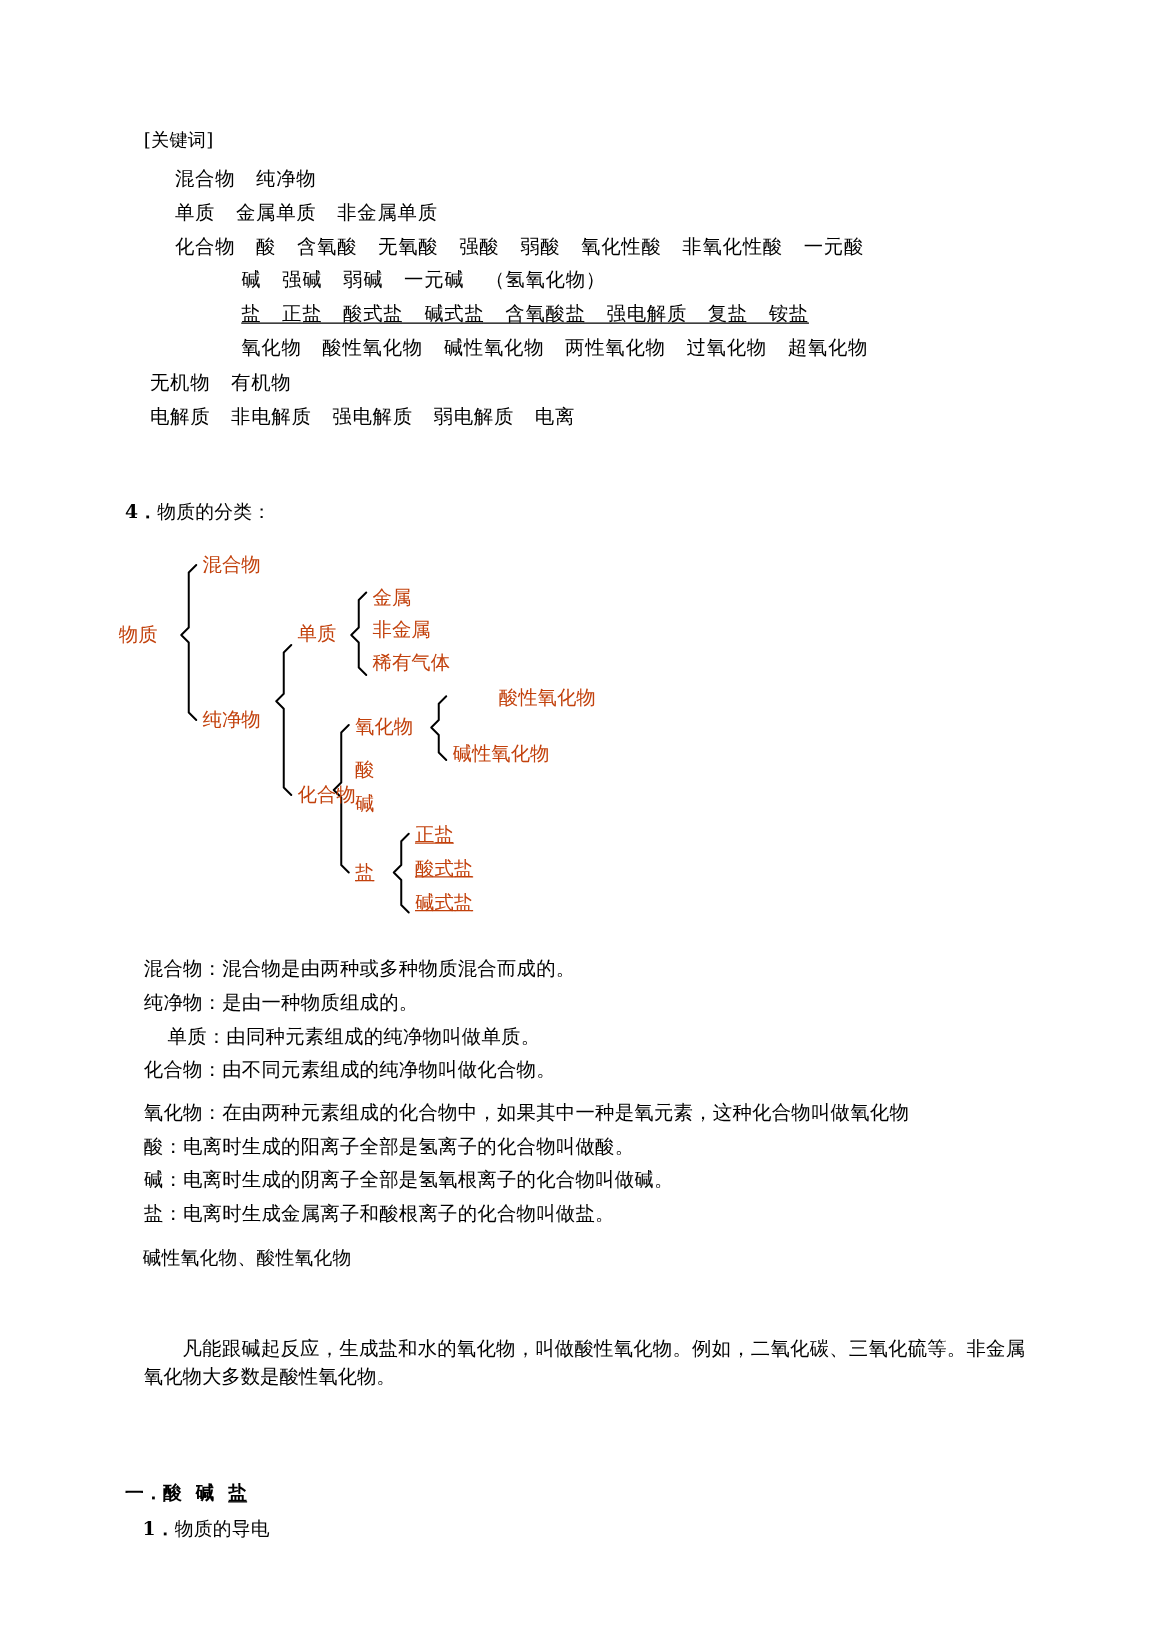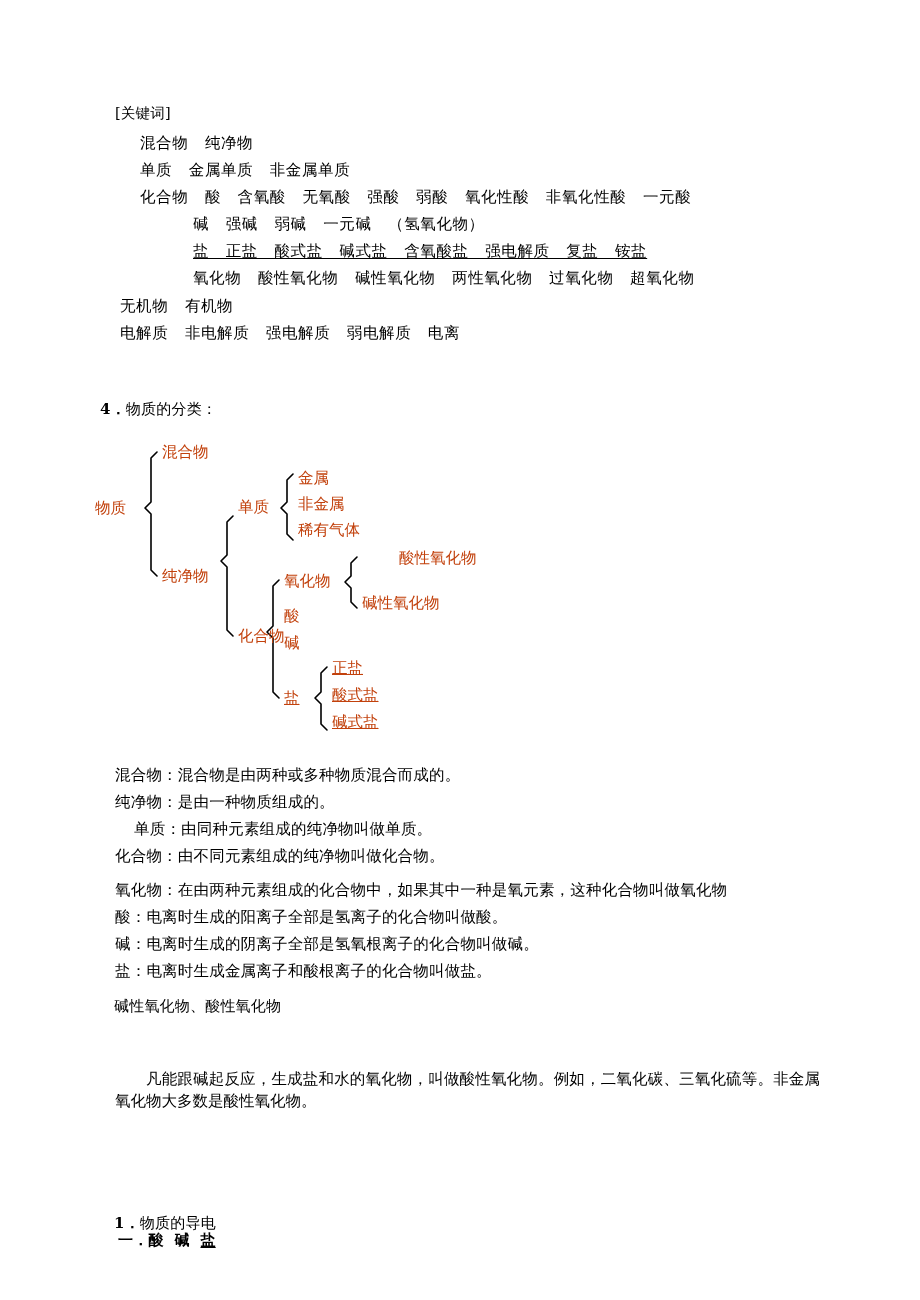--- a/index.html
+++ b/index.html
@@ -163,17 +163,17 @@
   <div class="tline def-line" style="left:115px; top:880px;">氧化物：在由两种元素组成的化合物中，如果其中一种是氧元素，这种化合物叫做氧化物</div>
   <div class="tline def-line" style="left:115px; top:907px;">酸：电离时生成的阳离子全部是氢离子的化合物叫做酸。</div>
   <div class="tline def-line" style="left:115px; top:934px;">碱：电离时生成的阴离子全部是氢氧根离子的化合物叫做碱。</div>
   <div class="tline def-line" style="left:115px; top:961px;">盐：电离时生成金属离子和酸根离子的化合物叫做盐。</div>
 
   <div class="tline hei" style="left:114px; top:996px;">碱性氧化物、酸性氧化物</div>
 
 
   <div class="para" style="left:115px; top:1068px; width:705px; text-indent:31px;">凡能跟碱起反应，生成盐和水的氧化物，叫做酸性氧化物。例如，二氧化碳、三氧化硫等。非金属氧化物大多数是酸性氧化物。</div>
 
-  <div class="tline" style="left:118px; top:1184px;margin-top:46px;"><span class="bold-hei">一．</span><span class="bold-hei">酸  碱  </span><span class="bold-hei u">盐</span></div>
+  <div class="tline" style="left:100px; top:1184px;"><span class="bold-hei">一．</span><span class="bold-hei">酸  碱  </span><span class="bold-hei u">盐</span></div>
 
   <div class="tline" style="left:114px; top:1213px;"><span class="sec-num">1．</span><span class="hei">物质的导电</span></div>
 
 </div>
 
 </body></html>

